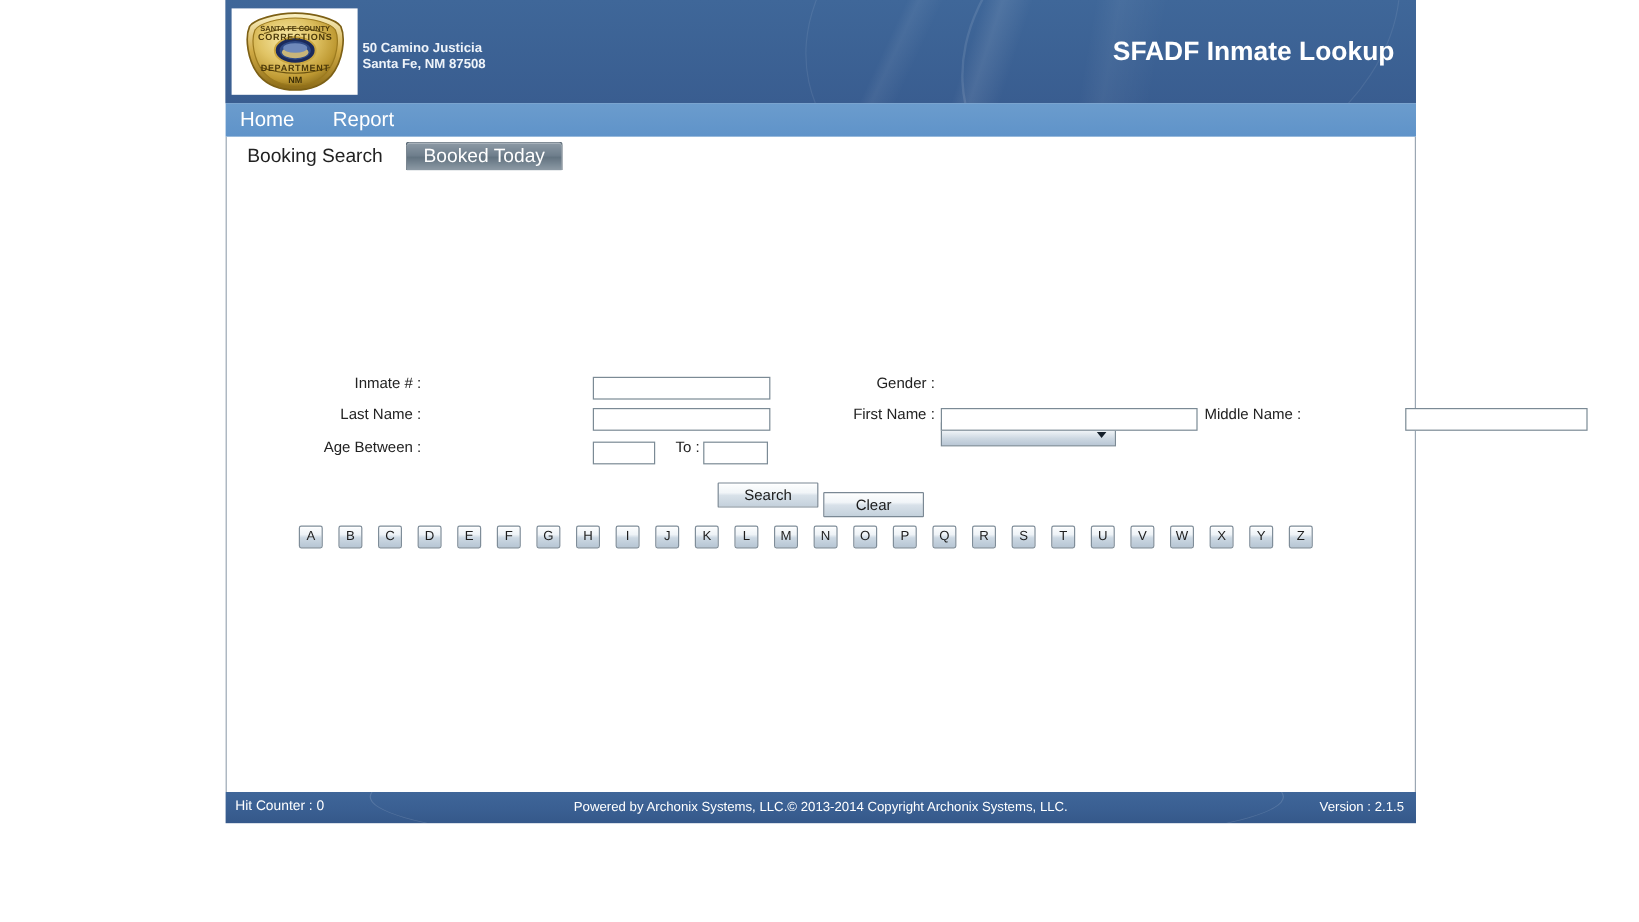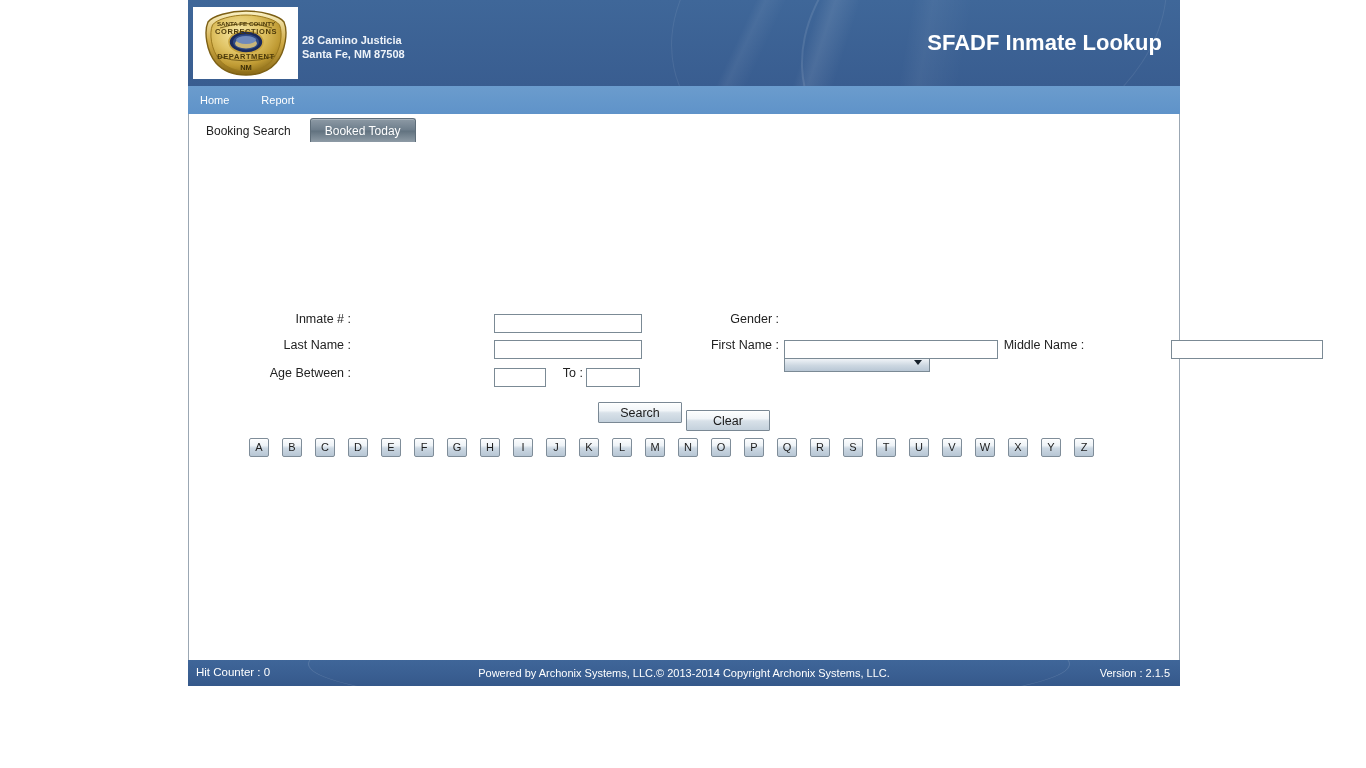--- a/index.html
+++ b/index.html
@@ -116,21 +116,21 @@
     position: relative;
     height: 28px;
     background: linear-gradient(180deg, #6b9ccd 0%, #5f93c9 100%);
     display: flex;
     align-items: center;
     padding-left: 12px;
     box-sizing: border-box;
   }
   .nav-item {
     color: #ffffff;
-    font-size: 11px;
+    font-size: 17px;
     padding: 0 18px 0 0;
     margin-right: 14px;
     cursor: pointer;
     white-space: nowrap;
   }
 
   
   .body-wrap {
     position: relative;
     height: 546px;
@@ -145,21 +145,21 @@
     height: 28px;
     padding-left: 2px;
     display: flex;
     align-items: flex-end;
     box-sizing: border-box;
   }
   .tab {
     height: 24px;
     line-height: 24px;
     padding: 0 14px;
-    font-size: 12px;
+    font-size: 16px;
     color: #1b1b1b;
     box-sizing: border-box;
     white-space: nowrap;
     cursor: pointer;
   }
   .tab.active {
     background: #ffffff;
     border: 1px solid #ffffff;
     border-bottom: none;
     color: #222222;
@@ -353,21 +353,21 @@
         <ellipse cx="46" cy="31" rx="10" ry="4" fill="#6f89bb"></ellipse>
         <path d="M20 19 Q46 10 72 19" fill="none" stroke="#6a5210" stroke-width="0.9"></path>
         <path d="M17 47 Q46 57 75 47" fill="none" stroke="#6a5210" stroke-width="0.9"></path>
         <text x="46" y="17" text-anchor="middle" font-family="Liberation Sans, sans-serif" font-size="6.2" font-weight="bold" fill="#4c3a0b">SANTA FE COUNTY</text>
         <text x="46" y="24.5" text-anchor="middle" font-family="Liberation Sans, sans-serif" font-size="7.5" font-weight="bold" fill="#4c3a0b" letter-spacing="0.6">CORRECTIONS</text>
         <text x="46" y="50" text-anchor="middle" font-family="Liberation Sans, sans-serif" font-size="7.5" font-weight="bold" fill="#4c3a0b" letter-spacing="0.6">DEPARTMENT</text>
         <text x="46" y="60.5" text-anchor="middle" font-family="Liberation Sans, sans-serif" font-size="7.5" font-weight="bold" fill="#3d2f08">NM</text>
       </svg>
     </div>
 
-    <div class="org-addr1">28 Camino Justicia</div>
+    <div class="org-addr1">50 Camino Justicia</div>
     <div class="org-addr2">Santa Fe, NM 87508</div>
     <div class="app-title">SFADF Inmate Lookup</div>
   </div>
 
   <div class="navbar">
     <div class="nav-item">Home</div>
     <div class="nav-item">Report</div>
   </div>
 
   <div class="body-wrap">

